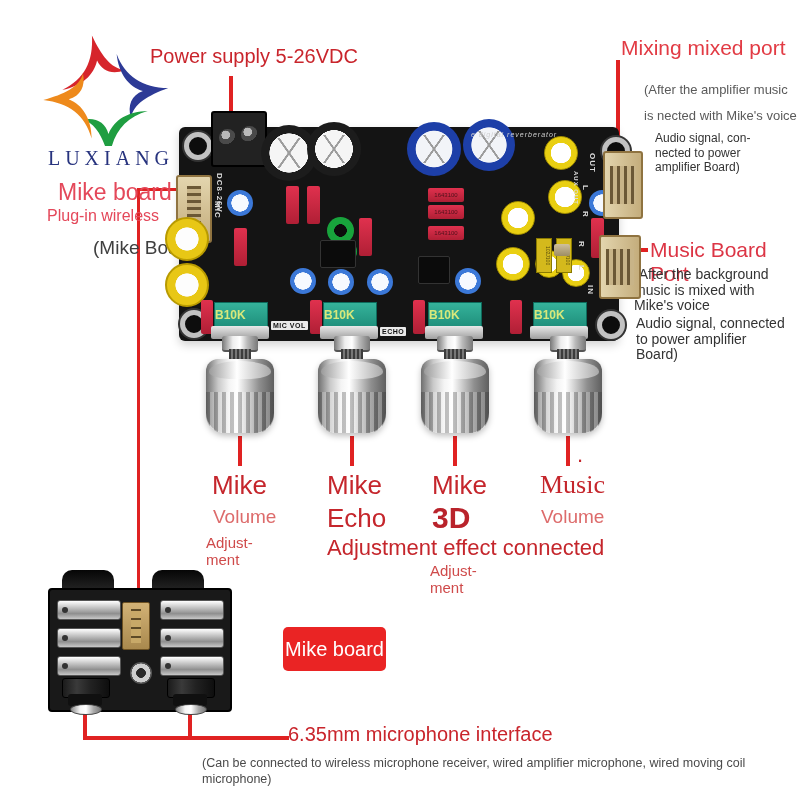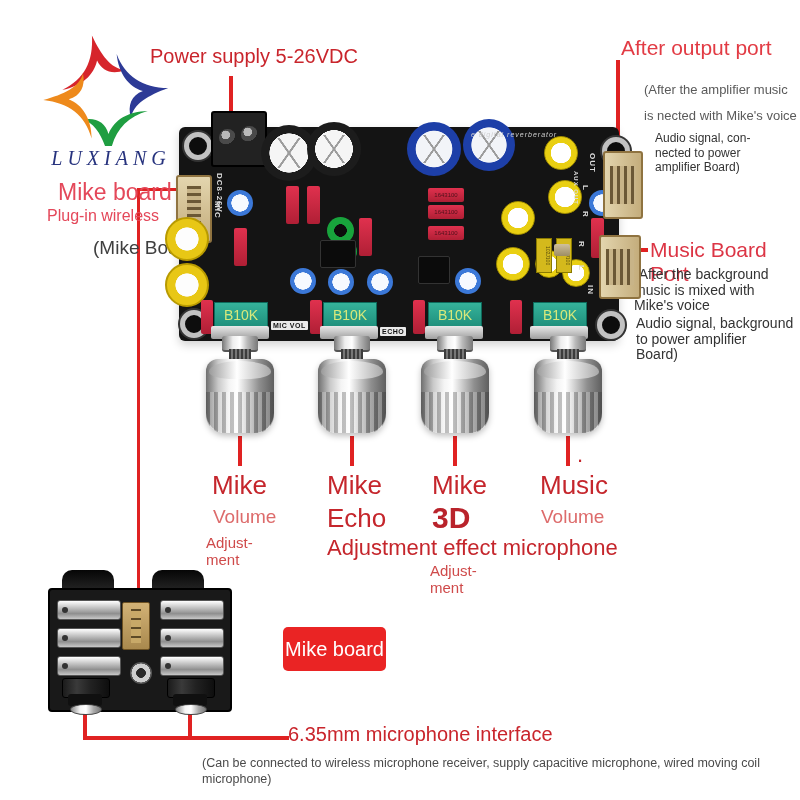--- a/index.html
+++ b/index.html
@@ -14,21 +14,21 @@
   .dark-body{color:#333;line-height:1.22;}
   .line{background:#e02222;position:absolute;}
   .knob-title{color:#c5262c;font-size:26px;}
   .knob-sub-light{color:#dd6b6b;font-size:19px;}
   .knob-sub-big{color:#c5262c;font-size:26px;}
   .knob-note{color:#cf4a4a;font-size:15px;line-height:1.15;}
   .btn-chip{background:#ea2424;border-radius:5px;color:#fff;font-size:20px;
             display:flex;align-items:center;justify-content:center;}
   
   .brand{color:#27337e;font-family:"Liberation Serif",serif;font-size:20px;
-         letter-spacing:5px;text-align:center;font-style:italic;}
+         letter-spacing:5px;text-align:center;}
   
   .pcb{background:#141414;border-radius:6px;box-shadow:0 4px 10px rgba(0,0,0,.18);}
   .hole{width:18px;height:18px;border-radius:50%;background:#0d0d0d;
         border:5px solid #c2c2c2;box-shadow:0 0 0 2px #333;}
   .term{background:#222;border:2px solid #000;border-radius:3px;}
   .screw{width:17px;height:17px;border-radius:50%;
          background:radial-gradient(circle at 40% 35%,#b9b9b9 0 28%,#4a4a4a 30% 60%,#222 62% 100%);}
   .capB{border-radius:50%;background:radial-gradient(circle,#f5f5f5 0 49%,#1c1c1c 50% 100%);}
   .capBlue{border-radius:50%;background:radial-gradient(circle,#f2f4f8 0 47%,#1d3fa8 49% 82%,#122a75 84% 100%);}
   .capB::before,.capBlue::before{content:"";position:absolute;inset:24%;
@@ -40,21 +40,21 @@
         border:2px solid #b89a00;}
   .capG{border-radius:50%;background:radial-gradient(circle,#0c0c0c 0 32%,#18a33c 34% 100%);}
   .capSb{border-radius:50%;background:radial-gradient(circle,#f6f9ff 0 46%,#3b78d8 48% 100%);}
   .resV,.resH{background:linear-gradient(180deg,#e0314e,#b01f35);border-radius:2px;}
   .resH{color:rgba(0,0,0,.6);font-size:6px;text-align:center;line-height:14px;overflow:hidden;}
   .film{background:#d4b91c;border:1px solid #8a7a00;color:rgba(0,0,0,.6);
         font-size:5px;writing-mode:vertical-rl;text-align:center;overflow:hidden;}
   .ic{background:#0b0b0b;border:1px solid #333;border-radius:2px;}
   .osc{background:linear-gradient(180deg,#cfc09b,#9d8d63);border-radius:2px;}
   .pot{background:linear-gradient(180deg,#35b39b,#1f8f7b);border:1px solid #0d6b5c;
-       color:#d8e87b;font-size:14px;font-weight:normal;text-align:center;line-height:24px;}
+       color:#d8e87b;font-size:12px;font-weight:bold;text-align:left;line-height:24px;}
   .potb{background:linear-gradient(180deg,#e9e9e9,#9f9f9f);border-radius:2px;}
   .silk{background:#e9e9e9;color:#111;font-size:7px;font-weight:bold;
         padding:0 2px;border-radius:1px;line-height:9px;letter-spacing:.5px;}
   .silkv{color:#ddd;writing-mode:vertical-rl;font-size:8px;font-weight:bold;letter-spacing:1px;}
   .topnote{color:#cfcfcf;font-size:7px;font-style:italic;letter-spacing:1px;}
   .jst{background:linear-gradient(180deg,#e3d5ae,#c4ad7c);border:2px solid #8f7340;border-radius:3px;}
   .jst::after{content:"";position:absolute;inset:14% 28%;
         background:repeating-linear-gradient(180deg,#6b5836 0 3px,#c8b488 3px 7px);}
   .jstR{background:linear-gradient(90deg,#e3d5ae,#c4ad7c);border:2px solid #8f7340;border-radius:3px;}
   .jstR::after{content:"";position:absolute;inset:20% 14%;
@@ -116,62 +116,62 @@
 <div class="line" style="left:238px;top:436px;width:4px;height:30px;"></div>
 <div class="line" style="left:350px;top:436px;width:4px;height:30px;"></div>
 <div class="line" style="left:453px;top:436px;width:4px;height:30px;"></div>
 <div class="line" style="left:566px;top:436px;width:4px;height:30px;"></div>
 <div class="line" style="left:83px;top:711px;width:4px;height:29px;"></div>
 <div class="line" style="left:188px;top:711px;width:4px;height:29px;"></div>
 <div class="line" style="left:83px;top:736px;width:206px;height:4px;"></div>
 
 <div class="abs red-h" style="left:150px;top:45px;">Power supply 5-26VDC</div>
 
-<div class="abs red-round" style="left:621px;top:36px;font-size:21px;color:#e23b44;">After output port</div>
+<div class="abs red-round" style="left:621px;top:36px;font-size:21px;color:#e23b44;">Mixing mixed port</div>
 <div class="abs gray-sm" style="left:644px;top:82px;">(After the amplifier music</div>
 <div class="abs gray-sm" style="left:644px;top:108px;">is nected with Mike's voice</div>
 <div class="abs dark-body pre" style="left:655px;top:131px;font-size:12px;">Audio signal, con-
 nected to power
 amplifier Board)</div>
 
 <div class="abs red-round" style="left:650px;top:238px;font-size:21px;color:#dc3545;">Music Board Port</div>
 <div class="abs dark-body pre" style="left:634px;top:267px;font-size:14px;line-height:1.12;">(After the background
 music is mixed with
  Mike's voice</div>
-<div class="abs dark-body pre" style="left:636px;top:316px;font-size:14px;line-height:1.12;">Audio signal, background
+<div class="abs dark-body pre" style="left:636px;top:316px;font-size:14px;line-height:1.12;">Audio signal, connected
  to power amplifier
  Board)</div>
 
 <div class="abs red-round" style="left:58px;top:179px;font-size:23px;">Mike board</div>
 <div class="abs red-round" style="left:47px;top:207px;font-size:16px;">Plug-in wireless</div>
 <div class="abs" style="left:93px;top:237px;font-size:19px;color:#3f3f3f;">(Mike Board)</div>
 
 <div class="abs knob-title" style="left:212px;top:470px;">Mike</div>
 <div class="abs knob-sub-light" style="left:213px;top:506px;">Volume</div>
 <div class="abs knob-note pre" style="left:206px;top:534px;">Adjust-
 ment</div>
 
 <div class="abs knob-title" style="left:327px;top:470px;">Mike</div>
 <div class="abs knob-sub-big" style="left:327px;top:503px;">Echo</div>
 
 <div class="abs knob-title" style="left:432px;top:470px;">Mike</div>
 <div class="abs knob-sub-big" style="left:432px;top:501px;font-size:30px;font-weight:bold;color:#b9232b;">3D</div>
 <div class="abs knob-note pre" style="left:430px;top:562px;">Adjust-
 ment</div>
 
-<div class="abs knob-title" style="left:540px;top:470px;">Music</div>
+<div class="abs knob-title" style="left:540px;top:470px;font-family:Liberation Serif, serif;">Music</div>
 <div class="abs knob-sub-light" style="left:541px;top:506px;">Volume</div>
 <div class="abs" style="left:577px;top:442px;font-size:22px;color:#c5262c;">.</div>
 
-<div class="abs" style="left:327px;top:535px;font-size:22px;color:#c5262c;">Adjustment effect microphone</div>
+<div class="abs" style="left:327px;top:535px;font-size:22px;color:#c5262c;">Adjustment effect connected</div>
 
 <div class="abs btn-chip" style="left:283px;top:627px;width:103px;height:44px;">Mike board</div>
 
 <div class="abs red-h" style="left:288px;top:723px;">6.35mm microphone interface</div>
-<div class="abs" style="left:202px;top:755px;width:575px;font-size:12.5px;color:#4a4a4a;line-height:1.3;">(Can be connected to wireless microphone receiver, supply capacitive microphone, wired moving coil microphone)</div>
+<div class="abs" style="left:202px;top:755px;width:575px;font-size:12.5px;color:#4a4a4a;line-height:1.3;">(Can be connected to wireless microphone receiver, wired amplifier microphone, wired moving coil microphone)</div>
 
 <div class="abs pcb" style="left:179px;top:127px;width:440px;height:214px;">
 
   <div class="abs hole" style="left:5px;top:5px;"></div>
   <div class="abs hole" style="left:1px;top:183px;"></div>
   <div class="abs hole" style="left:418px;top:184px;"></div>
   <div class="abs hole" style="left:423px;top:10px;"></div>
 
   <div class="abs term" style="left:32px;top:-16px;width:52px;height:52px;">
     <div class="abs screw" style="left:6px;top:16px;"></div>

